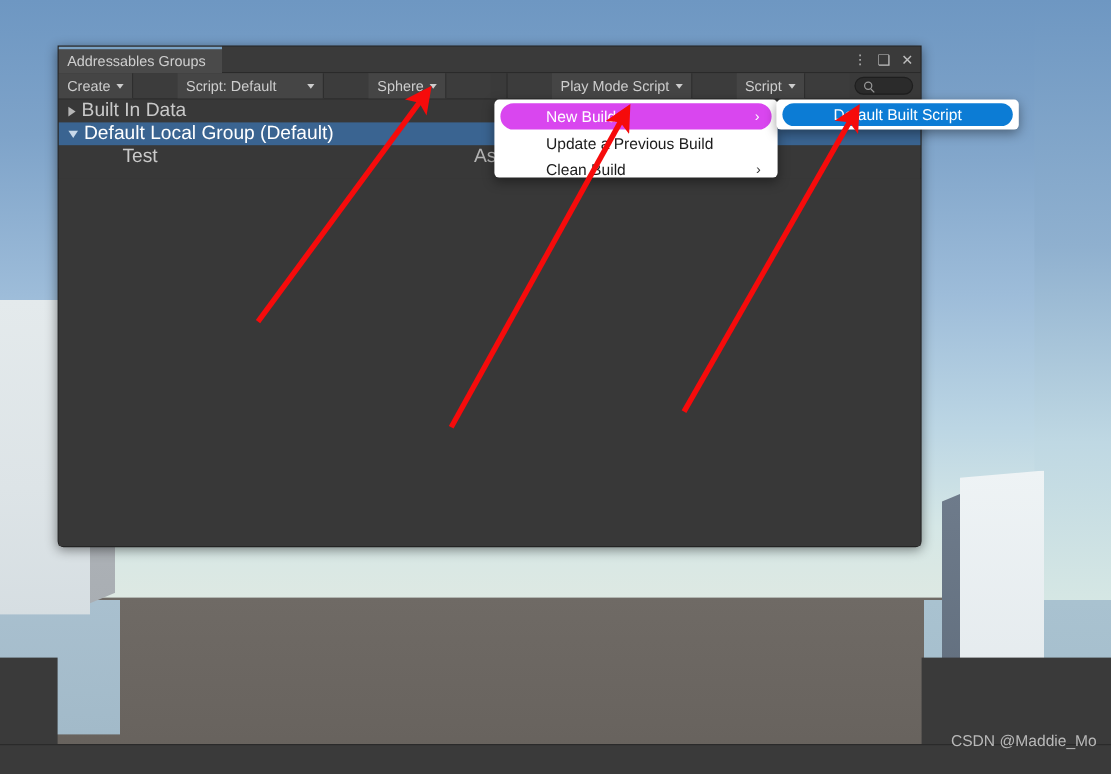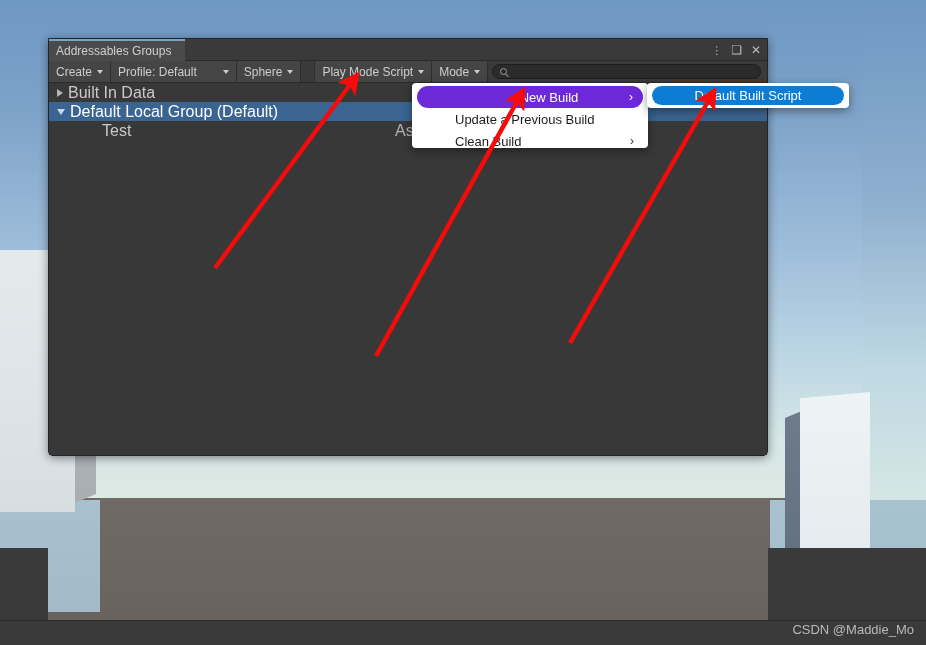--- a/index.html
+++ b/index.html
@@ -102,21 +102,21 @@
     position:absolute; right:6px; top:0; height:22px;
     display:flex; align-items:center; gap:9px;
   }
   .wbtn { color:#bdbdbd; font-size:12px; line-height:1; cursor:default; }
   .kebab { letter-spacing:0; font-size:11px; }
 
   
   #ag-toolbar {
     position:relative; height:22px; background:#3c3c3c;
     border-bottom:1px solid #2a2a2a;
-    display:flex; align-items:stretch;
+    display:flex; align-items:stretch;gap:37px;
   }
   .tb-item {
     display:flex; align-items:center; padding:0 7px;
     color:#cdcdcd; font-size:12px; white-space:nowrap;
     border-right:1px solid #2e2e2e;
     background:#454545;
   }
   .tb-gap { width:14px; background:#3a3a3a; border-right:1px solid #2e2e2e; }
   .caret {
     display:inline-block; margin-left:5px;
@@ -212,22 +212,22 @@
     border-radius:4px;
     box-shadow:0 3px 10px rgba(0,0,0,.4);
     padding:3px 0;
     z-index:30;
   }
   .menu-item {
     position:relative; height:22px; display:flex; align-items:center;
     font-size:13px; color:#1c1c1c; padding-left:43px; white-space:nowrap;
   }
   .menu-item.hl {
-    background:#6d28d9; color:#ffffff;
-    border-radius:11px; margin:0 5px; padding-left:38px;justify-content:center;
+    background:#d946ef; color:#ffffff;
+    border-radius:11px; margin:0 5px; padding-left:38px;
   }
   .submenu-arrow {
     position:absolute; right:14px; top:50%; transform:translateY(-50%);
     font-size:12px; color:#3a3a3a;
   }
   .menu-item.hl .submenu-arrow { color:#ffffff; right:10px; }
 
   
   #build-submenu {
     position:absolute; left:647px; top:83px; width:202px; height:25px;
@@ -241,21 +241,21 @@
     background:#0c7cd5; border-radius:10px;
     display:flex; align-items:center; justify-content:center;
     font-size:13px; color:#ffffff; white-space:nowrap;
   }
 
   
   #arrows { position:absolute; inset:0; pointer-events:none; z-index:50; }
 
   
   #watermark {
-    position:absolute; right:12px; bottom:8px;
+    position:absolute; right:12px; bottom:20px;
     color:#b9b9b9; font-size:13px; z-index:60;
   }
 </style>
 </head>
 <body>
 
 <div id="scene">
   <div class="sky"></div>
   <div class="ground"></div>
   <div class="bldg sky-right"></div>
@@ -289,34 +289,34 @@
       <span class="wbtn">✕</span>
     </div>
   </div>
 
   <div id="ag-toolbar">
     <div class="tb-item">
       <span>Create</span>
       <span class="caret"></span>
     </div>
     <div class="tb-item">
-      <span>Profile: Default</span>
+      <span>Script: Default</span>
       <span class="caret profile-caret"></span>
     </div>
     <div class="tb-item">
       <span>Sphere</span>
       <span class="caret"></span>
     </div>
     <div class="tb-gap"></div>
     <div class="tb-item">
       <span>Play Mode Script</span>
       <span class="caret"></span>
     </div>
     <div class="tb-item">
-      <span>Mode</span>
+      <span>Script</span>
       <span class="caret"></span>
     </div>
     <div id="tb-search-wrap">
       <div id="tb-search">
         <span class="mag"></span>
         <span id="tb-search-text"></span>
       </div>
     </div>
   </div>
 

